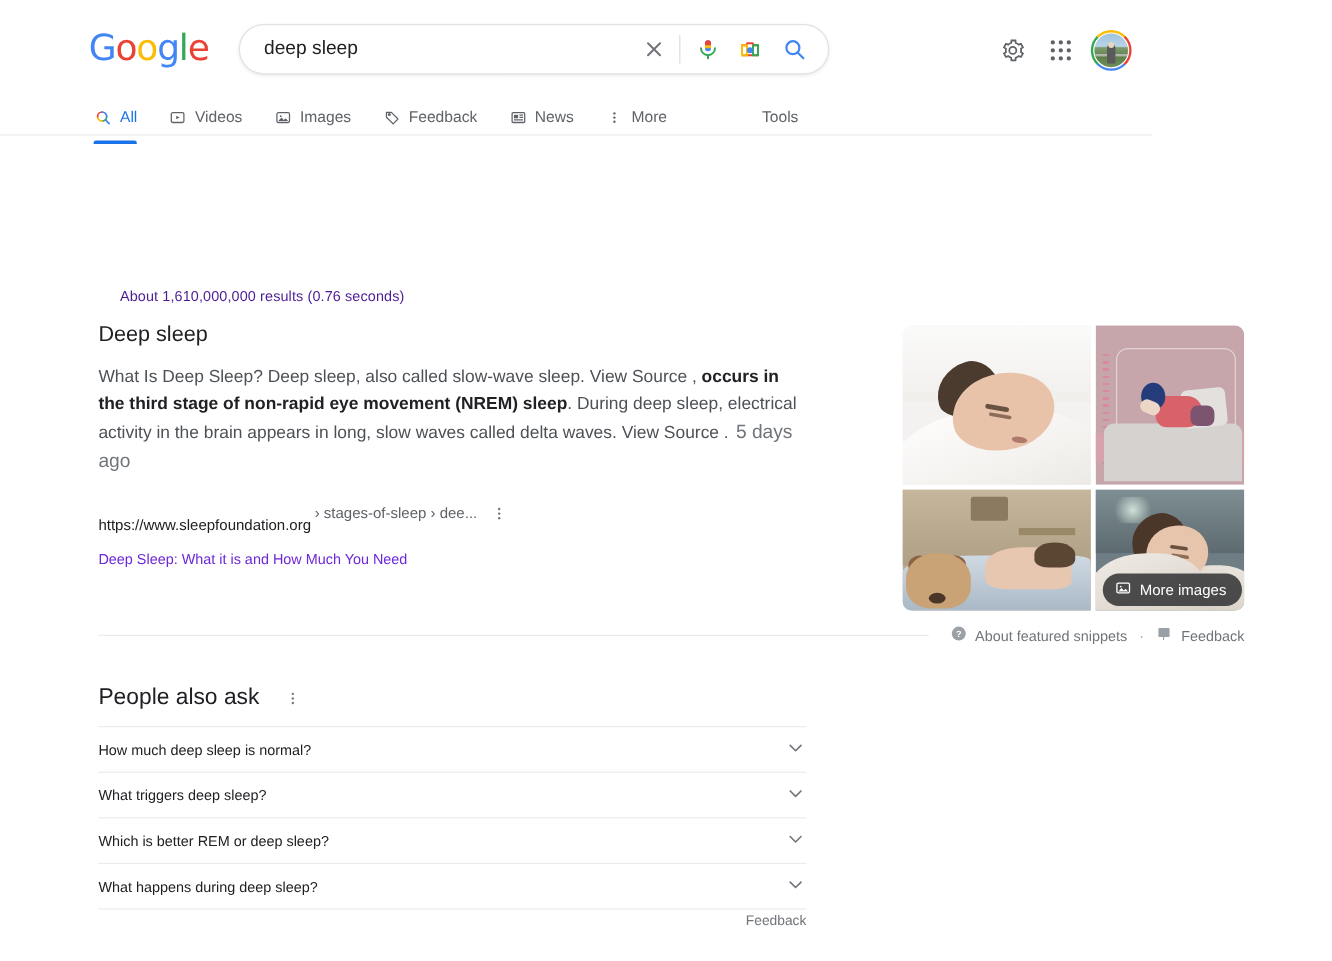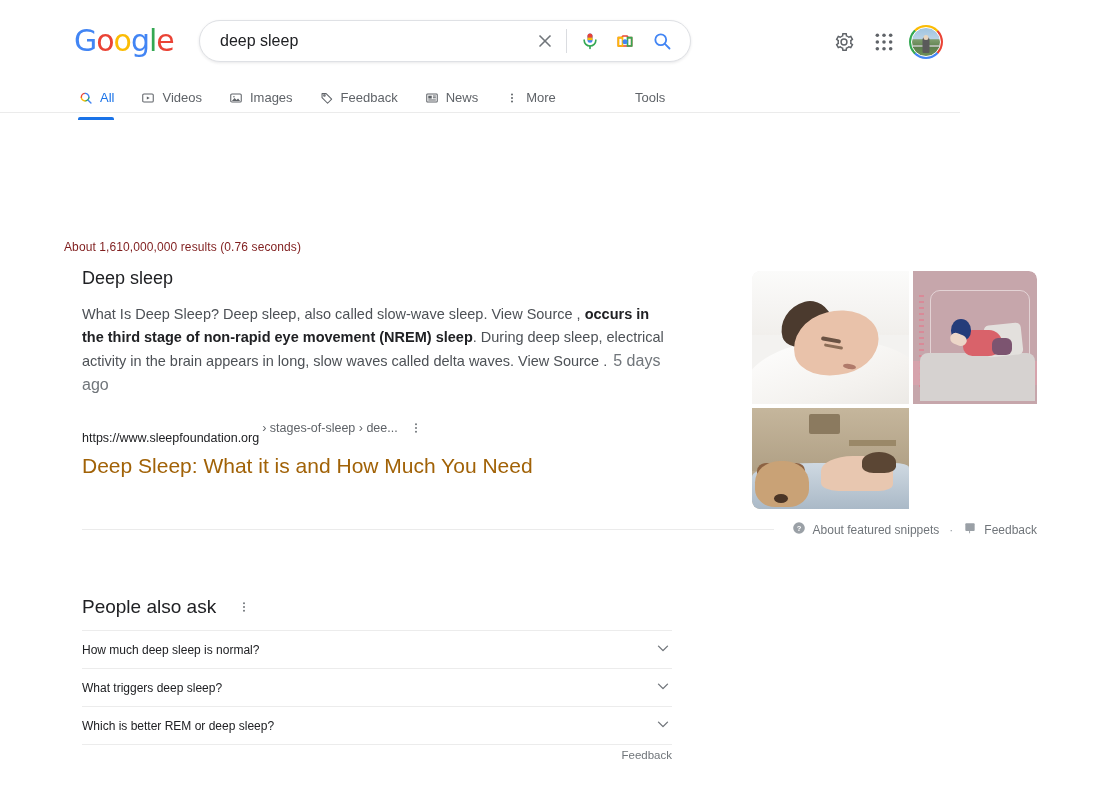--- a/index.html
+++ b/index.html
@@ -185,23 +185,23 @@
     font-size: 13px;
     color: #5f6368;
     cursor: pointer;
   }
 
   
   .main { position: relative; width: 1110px; }
 
   .result-stats {
     position: absolute;
-    left: 64px; top: 127px;
+    left: 100px; top: 127px;
     font-size: 12px;
-    color: #7f1d1d;
+    color: #4c1d95;
     letter-spacing: .1px;
   }
 
   
   .fs {
     position: absolute;
     left: 82px; top: 153px;
     width: 590px;
   }
   .fs-title {
@@ -230,23 +230,23 @@
   .src-domain { color: #202124; margin-top: 20px; }
   .src-path { color: #5f6368; margin-left: 3px; }
   .kebab {
     width: 18px; height: 18px;
     margin-left: 9px;
     display: inline-flex; align-items: center; justify-content: center;
     cursor: pointer;
   }
   .src-title {
     margin-top: 6px;
-    font-size: 21px;
+    font-size: 12px;
     line-height: 26px;
-    color: #a16207;
+    color: #6d28d9;
     cursor: pointer;
     font-weight: 400;
   }
 
   
   .imggrid {
     position: absolute;
     left: 752px; top: 158px;
     width: 285px; height: 238px;
     display: grid;
@@ -458,21 +458,21 @@
     font-size: 12px;
     color: #70757a;
     white-space: nowrap;
   }
   .ff-item { display:flex; align-items:center; gap:7px; cursor:pointer; }
   .ff-dot { color:#9aa0a6; }
 
   
   .paa {
     position: absolute;
-    left: 82px; top: 480px;
+    left: 82px; top: 455px;
     width: 590px;
   }
   .paa-head {
     display: flex; align-items: center; gap: 10px;
     font-size: 19px;
     color: #202124;
     line-height: 28px;
     margin-bottom: 9px;
     font-weight: 400;
   }
@@ -708,20 +708,43 @@
         <div class="i3-shelf"></div>
         <div class="i3-sheet"></div>
         <div class="i3-person"></div>
         <div class="i3-phair"></div>
         <div class="i3-dogear1"></div>
         <div class="i3-dogear2"></div>
         <div class="i3-dog"></div>
         <div class="i3-dognose"></div>
       </div>
     </div>
+    <div class="cell br">
+      <div class="img4">
+        <div class="i4-bg"></div>
+        <div class="i4-light"></div>
+        <div class="i4-pillow2"></div>
+        <div class="i4-hair"></div>
+        <div class="i4-head"></div>
+        <div class="i4-brow"></div>
+        <div class="i4-eye"></div>
+        <div class="i4-lip"></div>
+        <div class="i4-pillow"></div>
+      </div>
+      <div class="more-images">
+        <span>
+          <svg width="14" height="14" viewBox="0 0 24 24" fill="none" stroke="#ffffff" stroke-width="1.9">
+            <rect x="3" y="5" width="18" height="14" rx="2"></rect>
+            <circle cx="8.5" cy="10" r="1.3" fill="#ffffff" stroke="none"></circle>
+            <path d="M5 17l4.5-5 3.5 3.6 2.5-2.6L19 17z" fill="#ffffff" stroke="none"></path>
+          </svg>
+        </span>
+        <span>More images</span>
+      </div>
+    </div>
   </div>
 
   <div class="fs-foot">
     <div class="fs-rule"></div>
     <div class="fs-foot-links">
       <span class="ff-item">
         <span>
           <svg width="14" height="14" viewBox="0 0 24 24" fill="#9aa0a6">
             <circle cx="12" cy="12" r="10"></circle>
             <text x="12" y="16.5" font-size="13" font-weight="bold" text-anchor="middle" fill="#ffffff" font-family="Liberation Sans">?</text>
@@ -774,19 +797,27 @@
 
     <div class="paa-q">
       <span>Which is better REM or deep sleep?</span>
       <span>
         <svg width="18" height="18" viewBox="0 0 24 24" fill="none" stroke="#70757a" stroke-width="1.8" stroke-linecap="round" stroke-linejoin="round">
           <polyline points="6,9.5 12,15.5 18,9.5"></polyline>
         </svg>
       </span>
     </div>
 
+    <div class="paa-q">
+      <span>What happens during deep sleep?</span>
+      <span>
+        <svg width="18" height="18" viewBox="0 0 24 24" fill="none" stroke="#70757a" stroke-width="1.8" stroke-linecap="round" stroke-linejoin="round">
+          <polyline points="6,9.5 12,15.5 18,9.5"></polyline>
+        </svg>
+      </span>
+    </div>
 
     <div class="paa-foot">
       <span class="paa-feedback">Feedback</span>
     </div>
   </div>
 
 </div>
 
 </body></html>

